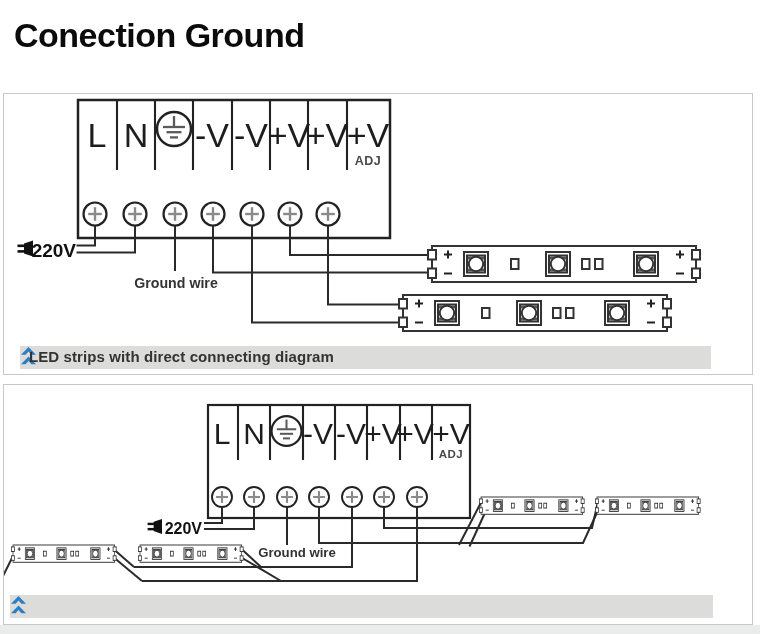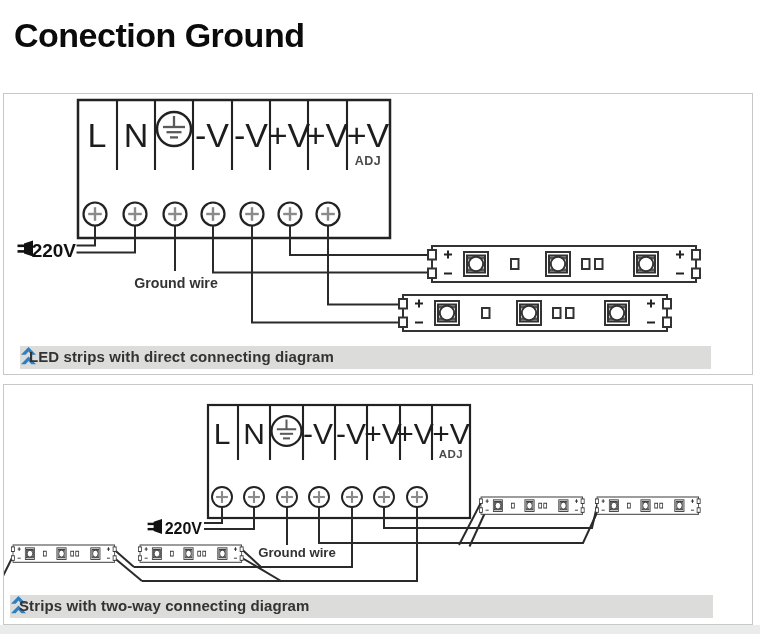--- a/index.html
+++ b/index.html
@@ -228,17 +228,16 @@
     <use href="#ledstrip" transform="translate(140,545) scale(0.385,0.48)"></use>
     <use href="#ledstrip" transform="translate(481,497) scale(0.385,0.48)"></use>
     <use href="#ledstrip" transform="translate(597,497) scale(0.385,0.48)"></use>
   </svg>
 
   <div class="caption" id="caption-2">
     <svg class="chev" width="17" height="20" viewBox="0 0 17 20">
       <path d="M8.5,1 L16,8.8 L11.4,8.8 L8.5,5.6 L5.6,8.8 L1,8.8 Z" fill="#2b7fc2"></path>
       <path d="M8.5,10.5 L16,18.3 L11.4,18.3 L8.5,15.1 L5.6,18.3 L1,18.3 Z" fill="#2b7fc2"></path>
     </svg>
-    <span>Strips with two-way connecting diagram</span>
   </div>
 </div>
 
 <div class="footer-strip"></div>
 
 </body></html>

